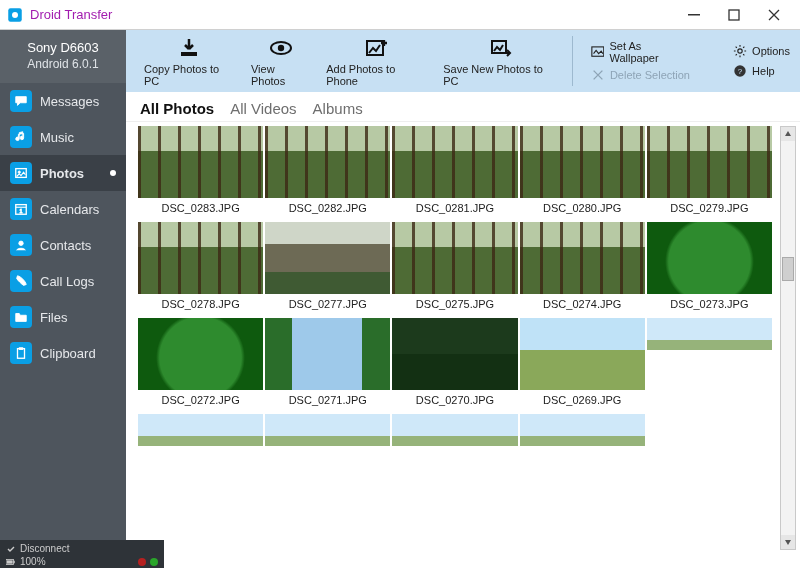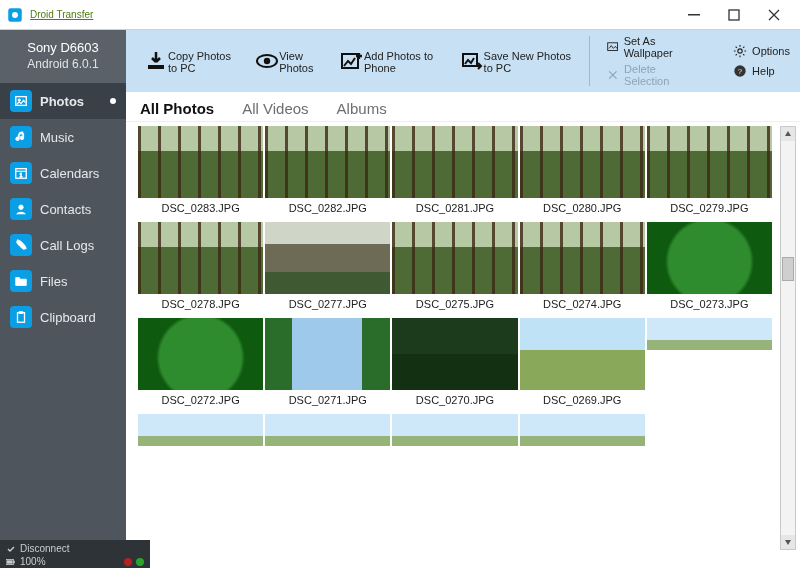--- a/index.html
+++ b/index.html
@@ -1,21 +1,21 @@
 <!DOCTYPE html>
 <html><head>
 <meta charset="utf-8">
 <style>
   * { box-sizing: border-box; margin: 0; padding: 0; font-family: "Segoe UI", Arial, sans-serif; }
   body { width: 800px; height: 568px; overflow: hidden; background: #fff; }
 
   
   .titlebar { height: 30px; display: flex; align-items: center; padding: 0 6px; background: #fff; border-bottom: 1px solid #d0d0d0; }
   .titlebar .app-icon { width: 18px; height: 18px; margin-right: 6px; }
-  .titlebar .title { font-size: 10px; color: #4d7c0f; flex: 1; text-decoration: underline; }
+  .titlebar .title { font-size: 13px; color: #a21caf; flex: 1; }
   .titlebar .win-btn { width: 40px; height: 28px; display: inline-flex; align-items: center; justify-content: center; color: #333; }
   .titlebar .win-btn svg { width: 12px; height: 12px; }
 
   .body-row { display: flex; height: 524px; }
 
   
   .sidebar { width: 126px; background: #4e555d; color: #fff; display: flex; flex-direction: column; }
   .device-info { background: #5a6168; text-align: center; padding: 10px 4px 12px; }
   .device-info .name { font-size: 13px; font-weight: 400; color: #fff; }
   .device-info .os   { font-size: 12px; color: #dfe3e7; margin-top: 2px; }
@@ -34,35 +34,35 @@
   .dots { margin-left: auto; display: flex; gap: 4px; }
   .dot { width: 8px; height: 8px; border-radius: 50%; }
   .dot.red { background: #b52020; }
   .dot.green { background: #2aa52a; }
 
   
   .main { flex: 1; display: flex; flex-direction: column; }
 
   
   .toolbar { height: 62px; background: #c7e0f3; display: flex; align-items: stretch; padding: 0 10px; }
-  .tool-btn { display: flex; flex-direction: row; align-items: center; justify-content: center; padding: 4px 8px; cursor: pointer; }
+  .tool-btn { display: flex; flex-direction: column; align-items: center; justify-content: center; padding: 4px 8px; cursor: pointer; }
   .tool-btn .tool-icon { height: 26px; display: flex; align-items: center; justify-content: center; }
   .tool-btn .tool-icon svg { width: 24px; height: 24px; fill: #222; }
   .tool-btn .tool-label { font-size: 11px; color: #222; margin-top: 2px; }
   .toolbar-sep { width: 1px; background: #9db9cf; margin: 6px 6px; }
 
   .toolbar-right { margin-left: auto; display: flex; flex-direction: column; justify-content: center; gap: 4px; }
   .tool-item { display: flex; align-items: center; font-size: 11px; color: #222; cursor: pointer; padding-left: 12px; }
   .tool-item.disabled { color: #8ea4b6; cursor: default; }
   .tool-item svg { width: 14px; height: 14px; margin-right: 5px; }
 
   .toolbar-far { display: flex; flex-direction: column; justify-content: center; gap: 6px; margin-left: 30px; }
 
   
-  .tabs { padding: 8px 14px 4px; display: flex; gap: 28px; border-bottom: 1px solid #eee; }
+  .tabs { padding: 8px 14px 4px; display: flex; gap: 16px; border-bottom: 1px solid #eee; }
   .tab { font-size: 15px; color: #6e6e6e; cursor: pointer; }
   .tab.active { color: #111; font-weight: 700; }
 
   
   .grid-wrap { flex: 1; position: relative; overflow: hidden; padding: 4px 6px 0 12px; }
   .grid { display: grid; grid-template-columns: repeat(5, 1fr); gap: 8px 2px; padding-right: 22px; }
   .ph { display: flex; flex-direction: column; align-items: center; }
   .ph .thumb { width: 100%; height: 72px; background: #5a7a3e; position: relative; overflow: hidden; }
   .ph .cap { font-size: 11px; color: #222; margin-top: 4px; }
 
@@ -114,37 +114,45 @@
 </div>
 
 <div class="body-row">
 
   <div class="sidebar">
     <div class="device-info">
       <div class="name">Sony D6603</div>
       <div class="os">Android 6.0.1</div>
     </div>
     <div class="nav" id="nav">
+        <div class="nav-item">
+          <span class="nav-icon">
+            <svg viewBox="0 0 16 16">
+              <path d="M2 3h12v7H7l-3 3V10H2z" fill="#fff"></path>
+            </svg>
+          </span>
+          <span>Messages</span>
+        </div>
+        <div class="nav-item">
+          <span class="nav-icon">
+            <svg viewBox="0 0 16 16">
+              <path d="M6 3v7a2 2 0 1 1-1-1.7V5l6-1v5a2 2 0 1 1-1-1.7V2z" fill="#fff"></path>
+            </svg>
+          </span>
+          <span>Music</span>
+        </div>
         <div class="nav-item active">
           <span class="nav-icon">
             <svg viewBox="0 0 16 16">
               <rect x="2" y="3" width="12" height="10" fill="none" stroke="#fff" stroke-width="1.5"></rect>
               <circle cx="6" cy="7" r="1.3" fill="#fff"></circle>
               <path d="M3 12l3-3 2 2 3-4 2 3" fill="none" stroke="#fff" stroke-width="1.3"></path>
             </svg>
           </span>
           <span>Photos</span>
-        </div>
-        <div class="nav-item">
-          <span class="nav-icon">
-            <svg viewBox="0 0 16 16">
-              <path d="M6 3v7a2 2 0 1 1-1-1.7V5l6-1v5a2 2 0 1 1-1-1.7V2z" fill="#fff"></path>
-            </svg>
-          </span>
-          <span>Music</span>
         </div>
         <div class="nav-item">
           <span class="nav-icon">
             <svg viewBox="0 0 16 16">
               <rect x="2" y="3" width="12" height="11" fill="none" stroke="#fff" stroke-width="1.5"></rect>
               <path d="M2 6h12" stroke="#fff" stroke-width="1.3"></path>
               <text x="8" y="12" text-anchor="middle" font-size="6" fill="#fff">1</text>
             </svg>
           </span>
           <span>Calendars</span>
@@ -353,21 +361,21 @@
         <div class="arrow bottom">
             <svg viewBox="0 0 8 8">
               <path d="M4 7 L1 2 H7 Z"></path>
             </svg>
           </div>
       </div>
     </div>
   </div>
 </div>
 
-<div class="statusbar" style="position:absolute; bottom:0; left:0; width:150px; height:28px;">
+<div class="statusbar" style="position:absolute; bottom:0; left:0; width:164px; height:28px;">
   <div class="status-row">
     <svg viewBox="0 0 10 10">
         <path d="M2 5 L4 7 L8 3" fill="none" stroke="#ccc" stroke-width="1.4"></path>
       </svg>
     <span>Disconnect</span>
   </div>
   <div class="status-row">
     <svg viewBox="0 0 12 8">
         <rect x="0" y="1" width="9" height="6" fill="none" stroke="#ccc"></rect>
         <rect x="9" y="2.5" width="1.5" height="3" fill="#ccc"></rect>

